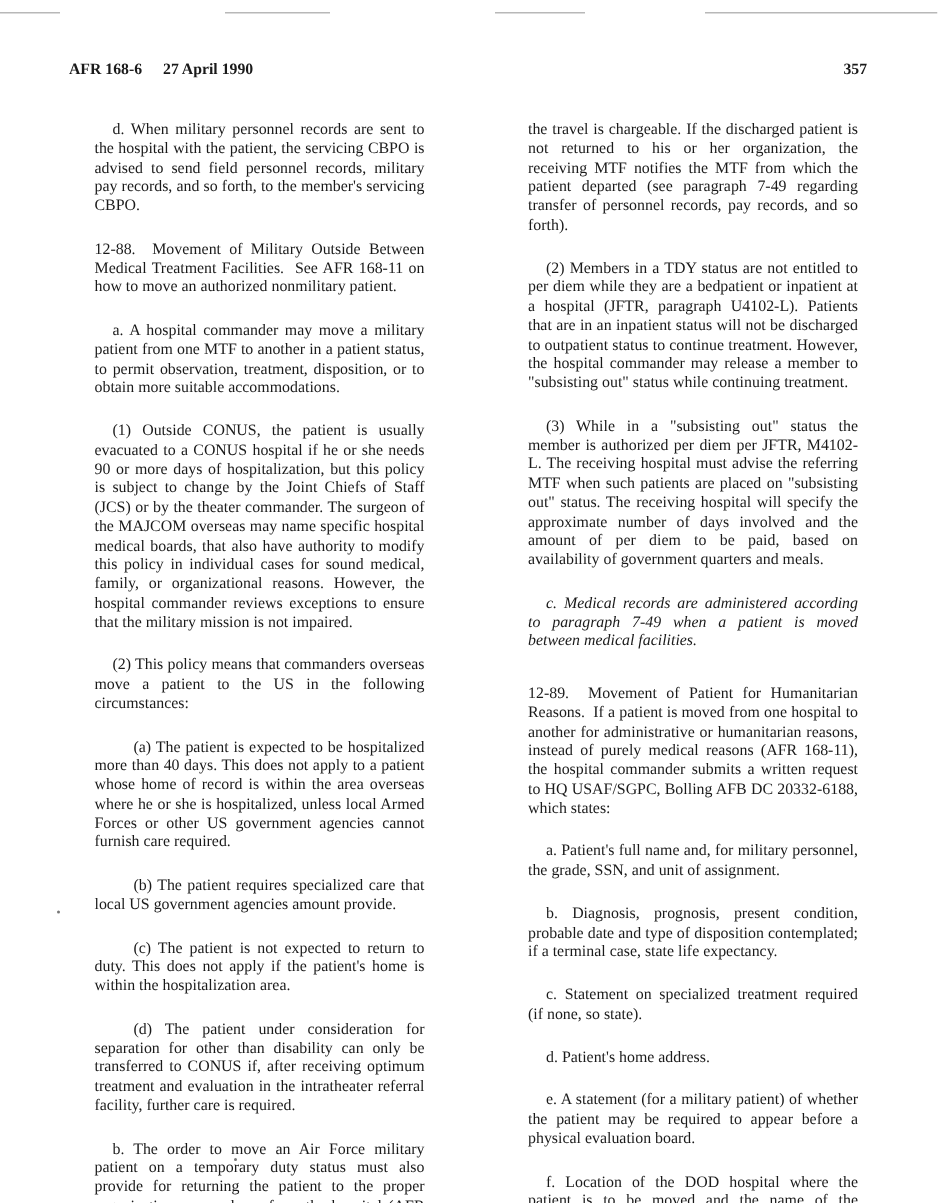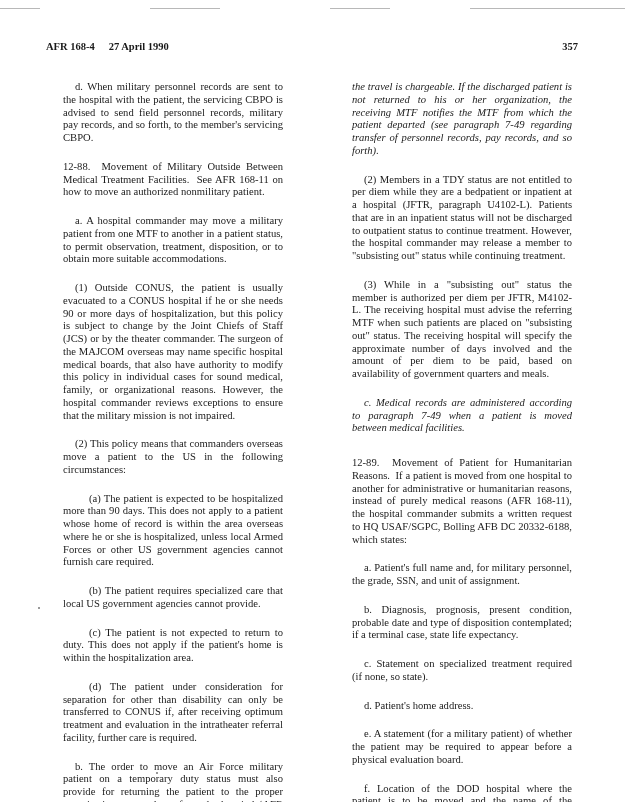--- a/index.html
+++ b/index.html
@@ -24,39 +24,39 @@
 
 <div class="topline">
   <span style="left:0;width:40px;"></span>
   <span style="left:150px;width:70px;"></span>
   <span style="left:330px;width:60px;"></span>
   <span style="left:470px;width:155px;"></span>
 </div>
 
 <div class="header">
   <div class="left">
-    <span>AFR 168-4</span><span class="date">27 April 1990</span>
+    <span>AFR 168-6</span><span class="date">27 April 1990</span>
   </div>
   <div class="right">357</div>
 </div>
 
 <div class="col left" id="col-left">
     <p>d. When military personnel records are sent to the hospital with the patient, the servicing CBPO is advised to send field personnel records, military pay records, and so forth, to the member's servicing CBPO.</p>
     <p class="head" style="margin-top: 14px;"><b>12-88.</b>&nbsp;&nbsp;<b>Movement of Military Outside Between Medical Treatment Facilities.</b>&nbsp;&nbsp;<span>See AFR 168-11 on how to move an authorized nonmilitary patient.</span></p>
     <p>a. A hospital commander may move a military patient from one MTF to another in a patient status, to permit observation, treatment, disposition, or to obtain more suitable accommodations.</p>
     <p>(1) Outside CONUS, the patient is usually evacuated to a CONUS hospital if he or she needs 90 or more days of hospitalization, but this policy is subject to change by the Joint Chiefs of Staff (JCS) or by the theater commander. The surgeon of the MAJCOM overseas may name specific hospital medical boards, that also have authority to modify this policy in individual cases for sound medical, family, or organizational reasons. However, the hospital commander reviews exceptions to ensure that the military mission is not impaired.</p>
     <p>(2) This policy means that commanders overseas move a patient to the US in the following circumstances:</p>
-    <p class="ind2">(a) The patient is expected to be hospitalized more than 90 days. This does not apply to a patient whose home of record is within the area overseas where he or she is hospitalized, unless local Armed Forces or other US government agencies cannot furnish care required.</p>
-    <p class="ind2">(b) The patient requires specialized care that local US government agencies cannot provide.</p>
+    <p class="ind2">(a) The patient is expected to be hospitalized more than 40 days. This does not apply to a patient whose home of record is within the area overseas where he or she is hospitalized, unless local Armed Forces or other US government agencies cannot furnish care required.</p>
+    <p class="ind2">(b) The patient requires specialized care that local US government agencies amount provide.</p>
     <p class="ind2">(c) The patient is not expected to return to duty. This does not apply if the patient's home is within the hospitalization area.</p>
     <p class="ind2">(d) The patient under consideration for separation for other than disability can only be transferred to CONUS if, after receiving optimum treatment and evaluation in the intratheater referral facility, further care is required.</p>
     <p>b. The order to move an Air Force military patient on a temporary duty status must also provide for returning the patient to the proper organization upon release from the hospital (AFR 10-7).</p>
   </div>
 <div class="col right" id="col-right">
-    <p style="text-indent: 0px; font-style: italic;">the travel is chargeable. If the discharged patient is not returned to his or her organization, the receiving MTF notifies the MTF from which the patient departed (see paragraph 7-49 regarding transfer of personnel records, pay records, and so forth).</p>
+    <p style="text-indent: 0px;">the travel is chargeable. If the discharged patient is not returned to his or her organization, the receiving MTF notifies the MTF from which the patient departed (see paragraph 7-49 regarding transfer of personnel records, pay records, and so forth).</p>
     <p>(2) Members in a TDY status are not entitled to per diem while they are a bedpatient or inpatient at a hospital (JFTR, paragraph U4102-L). Patients that are in an inpatient status will not be discharged to outpatient status to continue treatment. However, the hospital commander may release a member to "subsisting out" status while continuing treatment.</p>
     <p>(3) While in a "subsisting out" status the member is authorized per diem per JFTR, M4102-L. The receiving hospital must advise the referring MTF when such patients are placed on "subsisting out" status. The receiving hospital will specify the approximate number of days involved and the amount of per diem to be paid, based on availability of government quarters and meals.</p>
     <p style="margin-top: 0px; font-style: italic;">c. Medical records are administered according to paragraph 7-49 when a patient is moved between medical facilities.</p>
     <p class="head" style="margin-top: 22px;"><b>12-89.</b>&nbsp;&nbsp;<b>Movement of Patient for Humanitarian Reasons.</b>&nbsp;&nbsp;<span>If a patient is moved from one hospital to another for administrative or humanitarian reasons, instead of purely medical reasons (AFR 168-11), the hospital commander submits a written request to HQ USAF/SGPC, Bolling AFB DC 20332-6188, which states:</span></p>
     <p>a. Patient's full name and, for military personnel, the grade, SSN, and unit of assignment.</p>
     <p>b. Diagnosis, prognosis, present condition, probable date and type of disposition contemplated; if a terminal case, state life expectancy.</p>
     <p>c. Statement on specialized treatment required (if none, so state).</p>
     <p>d. Patient's home address.</p>
     <p>e. A statement (for a military patient) of whether the patient may be required to appear before a physical evaluation board.</p>
     <p>f. Location of the DOD hospital where the patient is to be moved and the name of the accepting physician.</p>

